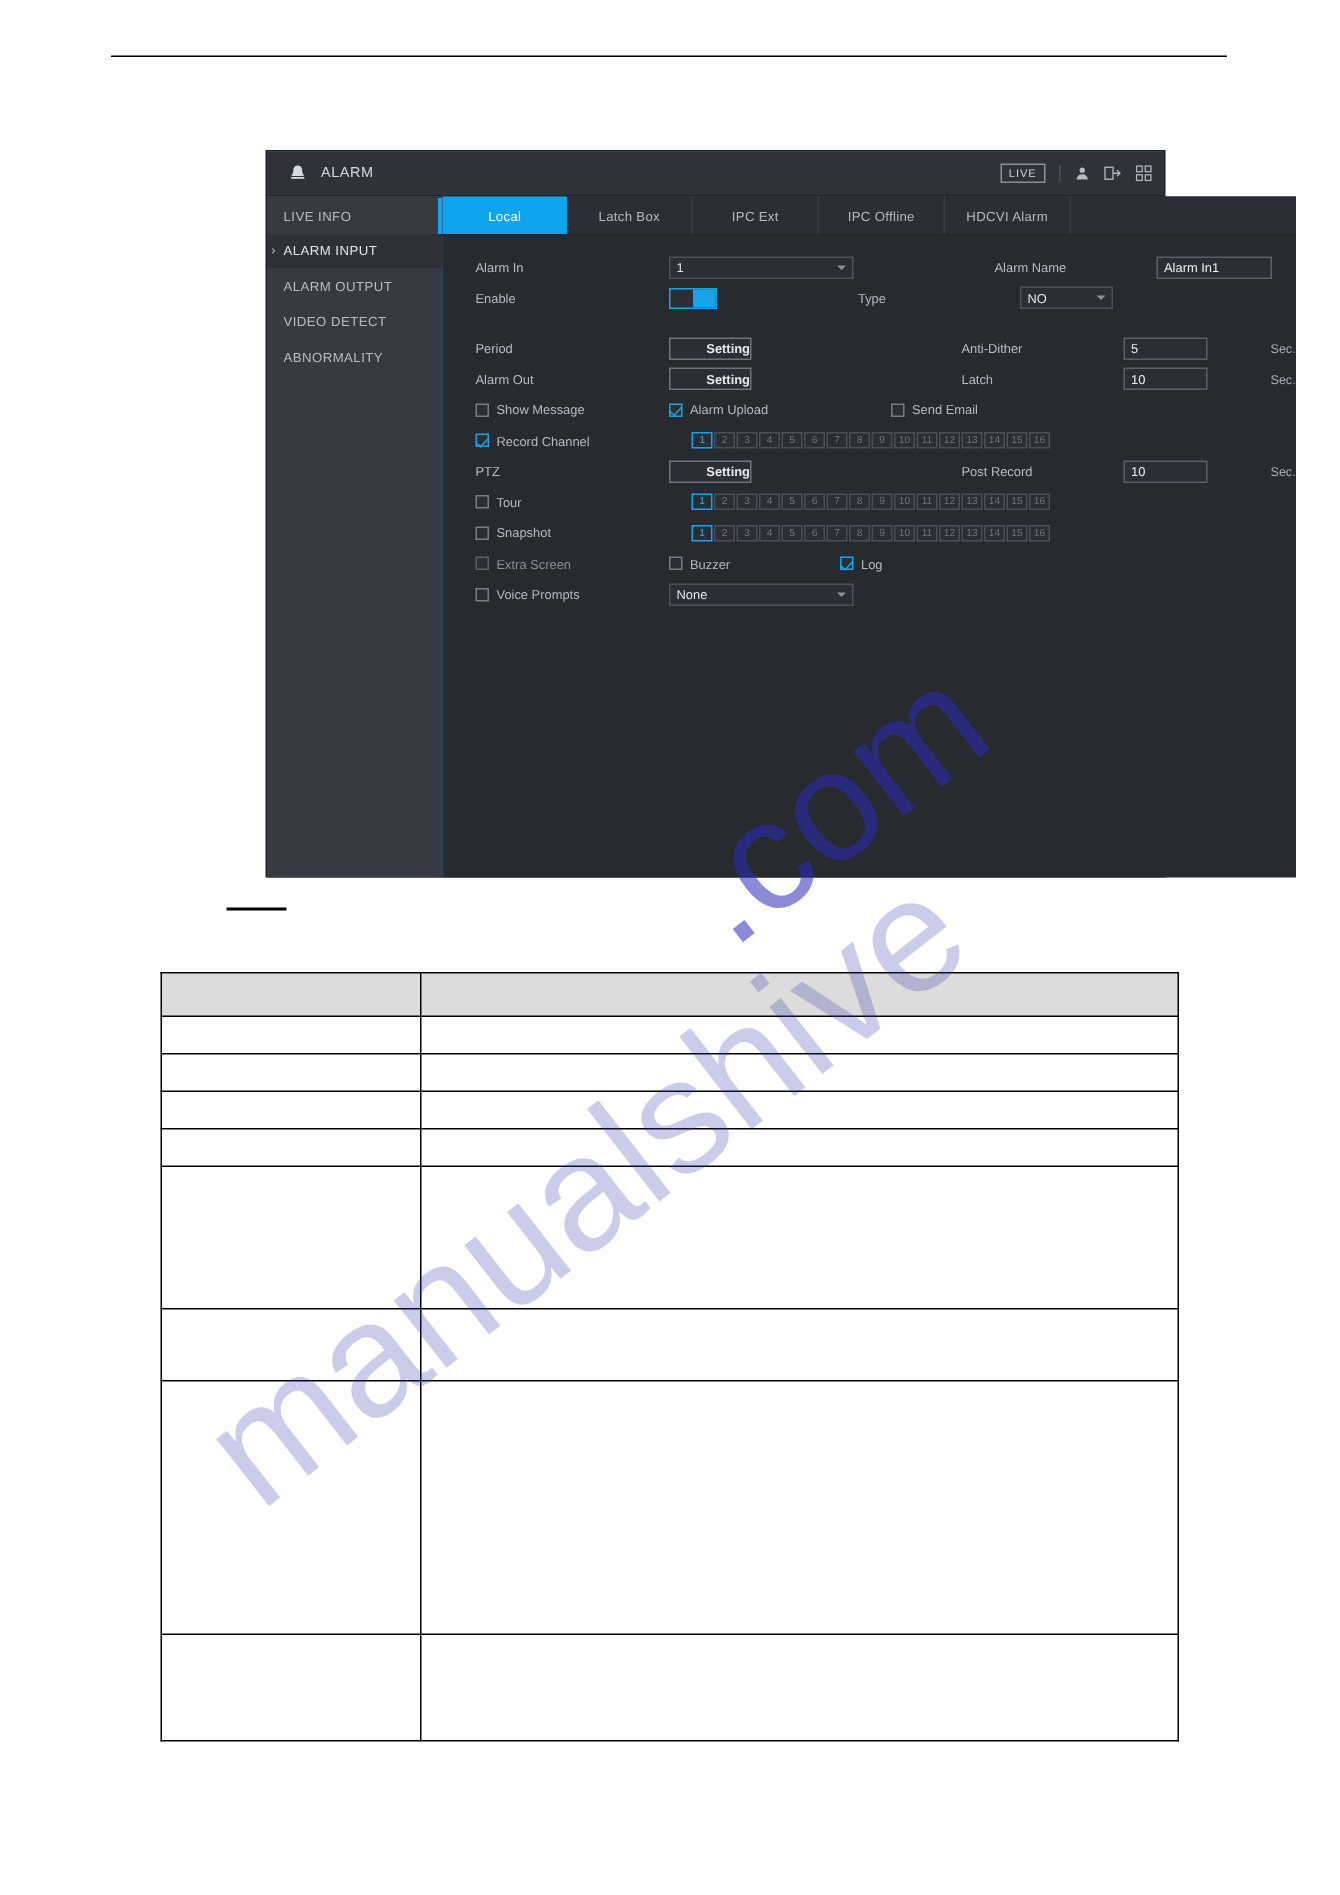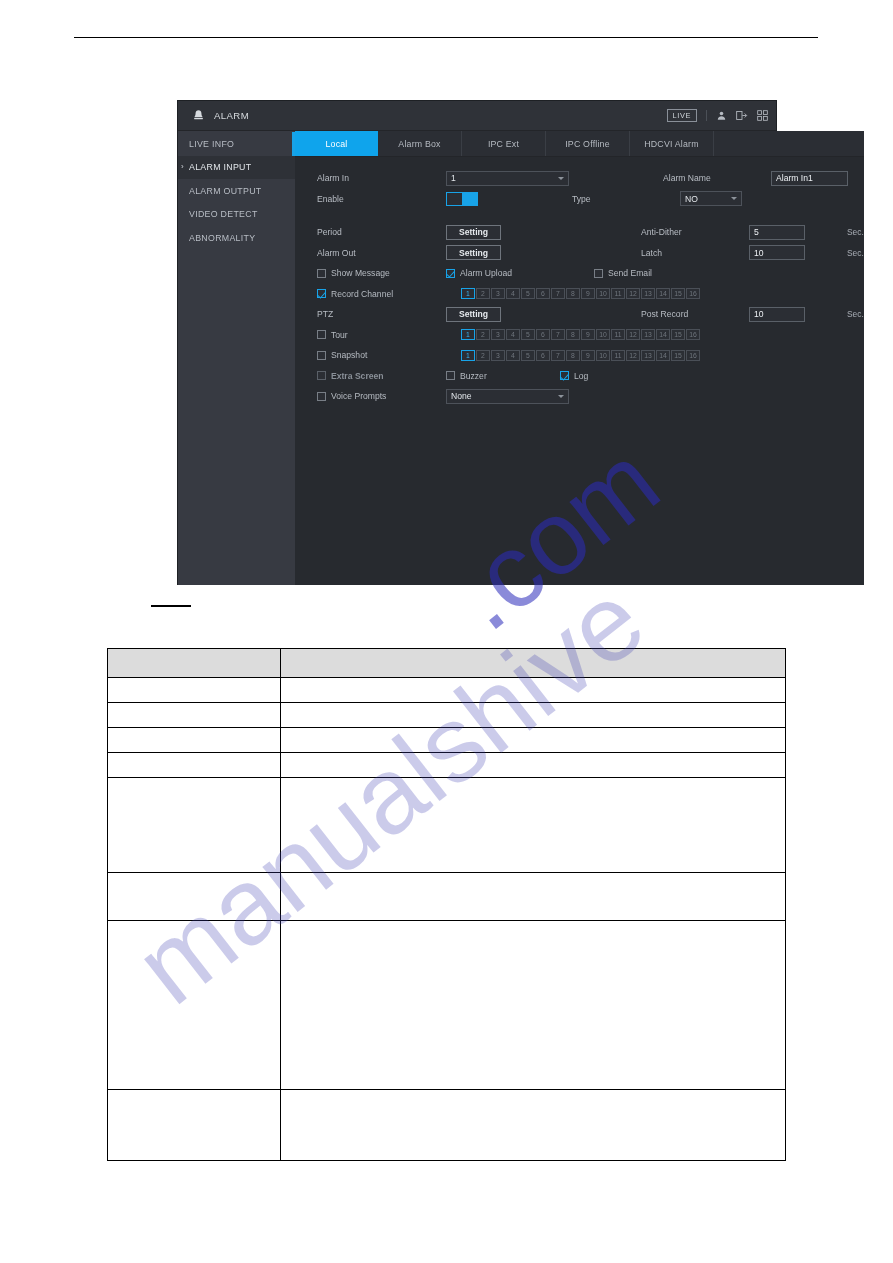--- a/index.html
+++ b/index.html
@@ -276,21 +276,21 @@
 
   .btn {
     height: 15px;
     min-width: 55px;
     background: #2b2e34;
     border: 1px solid #6e747c;
     color: #e6eaee;
     font-size: 8.6px;
     display: flex;
     align-items: center;
-    justify-content: center;
+    justify-content: flex-end;
     font-weight: bold;
     box-sizing: border-box;
   }
 
   .unit {
     font-size: 8.4px;
     color: #a9aeb6;
     margin-left: 6px;
   }
 
@@ -315,21 +315,21 @@
   }
   .cb.on .box::after {
     content: "";
     position: absolute;
     left: 1.4px; top: -0.6px;
     width: 4px; height: 6.5px;
     border: solid #18a3e8;
     border-width: 0 1.4px 1.4px 0;
     transform: rotate(42deg);
   }
-  .cb.dim { color: #8a9098; font-weight: bold; }
+  .cb.dim { color: #8a9098; }
   .cb.dim .box { border-color: #5a6068; }
 
   
   .chans {
     display: flex;
     gap: 1px;
   }
   .chip {
     width: 14px;
     height: 11px;
@@ -468,21 +468,21 @@
       </div>
     </div>
 
     <div class="nvr-main">
 
       <div class="tabbar">
         <div class="tab active">
           <span>Local</span>
         </div>
         <div class="tab">
-          <span>Alarm Box</span>
+          <span>Latch Box</span>
         </div>
         <div class="tab">
           <span>IPC Ext</span>
         </div>
         <div class="tab">
           <span>IPC Offline</span>
         </div>
         <div class="tab">
           <span>HDCVI Alarm</span>
         </div>

